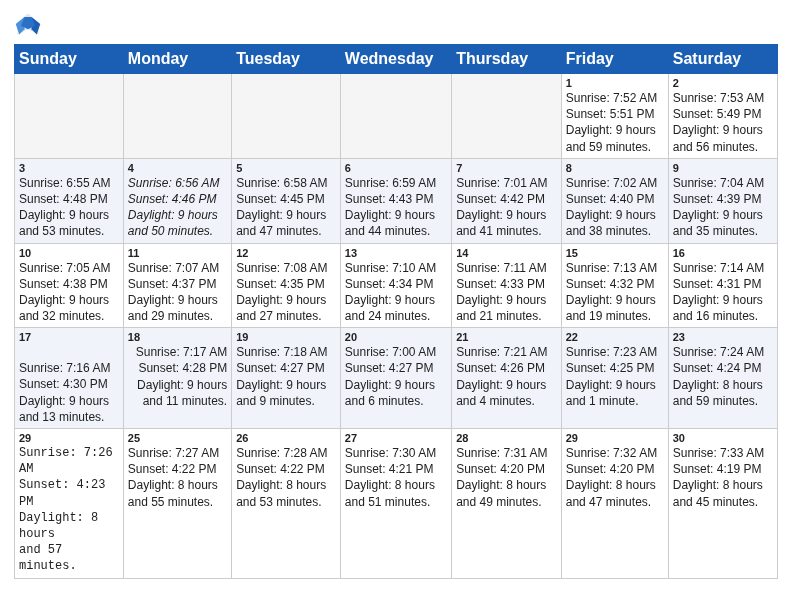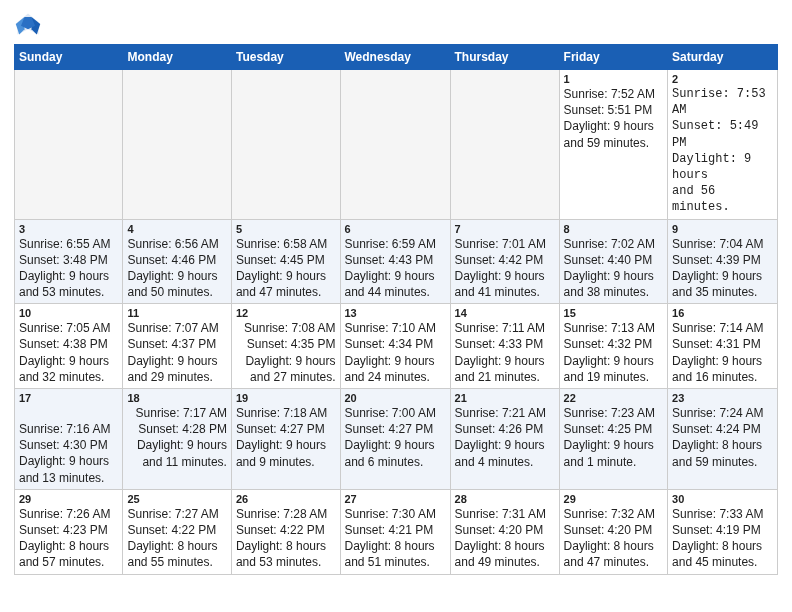--- a/index.html
+++ b/index.html
@@ -51,21 +51,21 @@
       color: #444;
       margin-top: 2px;
     }
     .calendar {
       width: 100%;
       border-collapse: collapse;
     }
     .calendar th {
       background: #1a5fb4;
       color: #fff;
-      font-size: 12px;
+      font-size: 16px;
       font-weight: bold;
       padding: 5px 4px;
       text-align: left;
       border: 1px solid #1a5fb4;
     }
     .calendar td {
       border: 1px solid #ccc;
       vertical-align: top;
       padding: 3px 4px;
       width: 113px;
@@ -137,37 +137,37 @@
           <td class="empty"></td>
           <td>
             <span class="day-num">1</span>
             <div class="day-info" style="white-space: pre-line;">Sunrise: 7:52 AM
 Sunset: 5:51 PM
 Daylight: 9 hours
 and 59 minutes.</div>
           </td>
           <td>
             <span class="day-num">2</span>
-            <div class="day-info" style="white-space: pre-line; font-family: Liberation Mono, monospace;">Sunrise: 7:53 AM
+            <div class="day-info" style="white-space: pre-line;">Sunrise: 7:53 AM
 Sunset: 5:49 PM
 Daylight: 9 hours
 and 56 minutes.</div>
           </td>
         </tr>
         <tr class="row-alt">
           <td>
             <span class="day-num">3</span>
             <div class="day-info" style="white-space: pre-line;">Sunrise: 6:55 AM
-Sunset: 3:48 PM
+Sunset: 4:48 PM
 Daylight: 9 hours
 and 53 minutes.</div>
           </td>
           <td>
             <span class="day-num">4</span>
-            <div class="day-info" style="white-space: pre-line;">Sunrise: 6:56 AM
+            <div class="day-info" style="white-space: pre-line; font-style: italic;">Sunrise: 6:56 AM
 Sunset: 4:46 PM
 Daylight: 9 hours
 and 50 minutes.</div>
           </td>
           <td>
             <span class="day-num">5</span>
             <div class="day-info" style="white-space: pre-line;">Sunrise: 6:58 AM
 Sunset: 4:45 PM
 Daylight: 9 hours
 and 47 minutes.</div>
@@ -211,21 +211,21 @@
           </td>
           <td>
             <span class="day-num">11</span>
             <div class="day-info" style="white-space: pre-line;">Sunrise: 7:07 AM
 Sunset: 4:37 PM
 Daylight: 9 hours
 and 29 minutes.</div>
           </td>
           <td>
             <span class="day-num">12</span>
-            <div class="day-info" style="white-space: pre-line; text-align: right;">Sunrise: 7:08 AM
+            <div class="day-info" style="white-space: pre-line;">Sunrise: 7:08 AM
 Sunset: 4:35 PM
 Daylight: 9 hours
 and 27 minutes.</div>
           </td>
           <td>
             <span class="day-num">13</span>
             <div class="day-info" style="white-space: pre-line;">Sunrise: 7:10 AM
 Sunset: 4:34 PM
 Daylight: 9 hours
 and 24 minutes.</div>
@@ -299,21 +299,21 @@
             <span class="day-num">23</span>
             <div class="day-info" style="white-space: pre-line;">Sunrise: 7:24 AM
 Sunset: 4:24 PM
 Daylight: 8 hours
 and 59 minutes.</div>
           </td>
         </tr>
         <tr>
           <td>
             <span class="day-num">29</span>
-            <div class="day-info" style="white-space: pre-line;">Sunrise: 7:26 AM
+            <div class="day-info" style="white-space: pre-line; font-family: Liberation Mono, monospace;">Sunrise: 7:26 AM
 Sunset: 4:23 PM
 Daylight: 8 hours
 and 57 minutes.</div>
           </td>
           <td>
             <span class="day-num">25</span>
             <div class="day-info" style="white-space: pre-line;">Sunrise: 7:27 AM
 Sunset: 4:22 PM
 Daylight: 8 hours
 and 55 minutes.</div>

